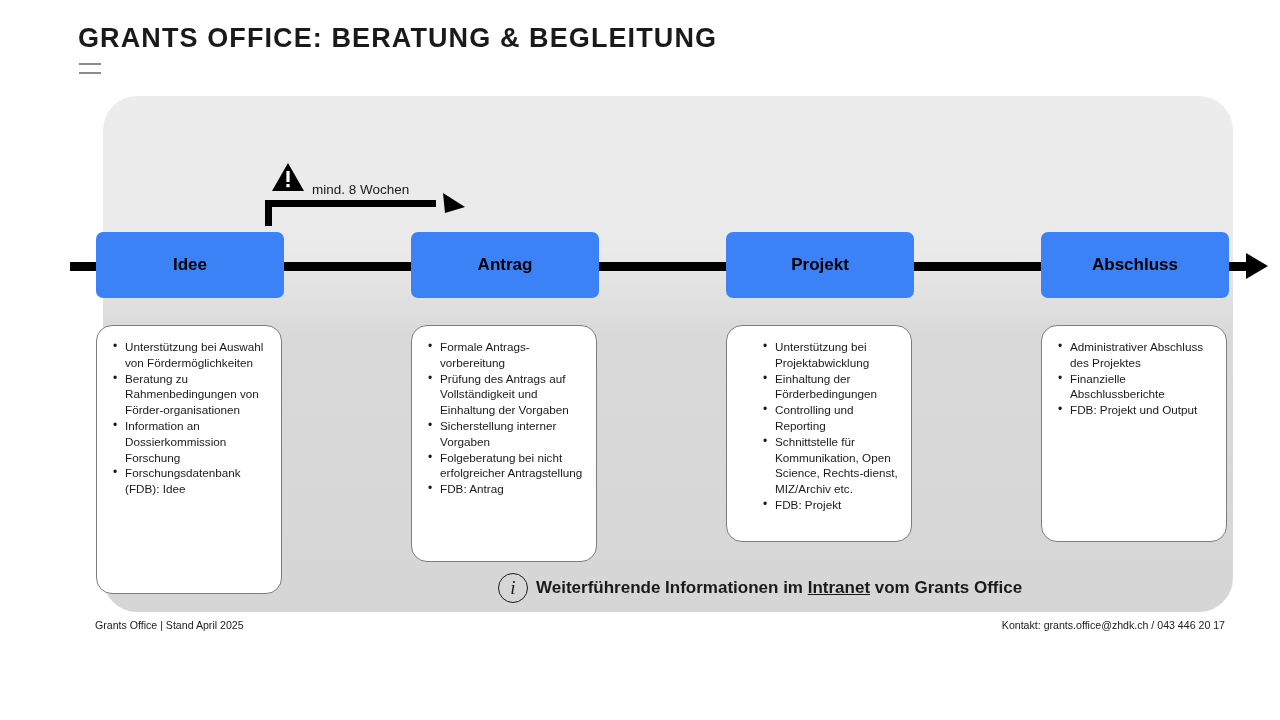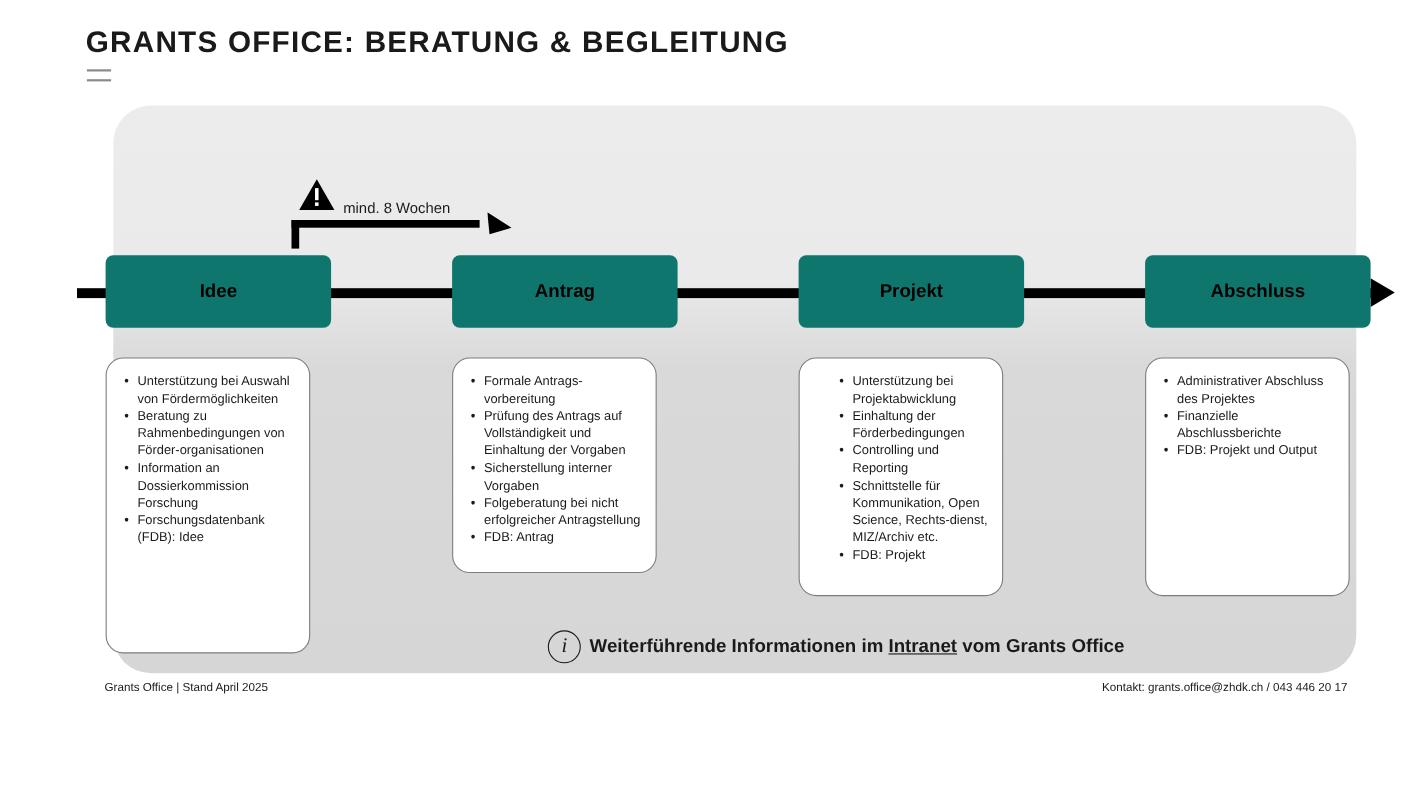--- a/index.html
+++ b/index.html
@@ -68,23 +68,23 @@
     height: 0;
     border-top: 13px solid transparent;
     border-bottom: 13px solid transparent;
     border-left: 22px solid #000000;
   }
 
   
   .phase-box {
     position: absolute;
     top: 232px;
-    width: 205px;
+    width: 188px;
     height: 66px;
-    background: #0f766e;
+    background: #3b82f6;
     border-radius: 7px;
     display: flex;
     align-items: center;
     justify-content: center;
     font-size: 17px;
     font-weight: bold;
     color: #000000;
   }
   .phase-0 { left: 96px; }
   .phase-1 { left: 411px; }
@@ -96,21 +96,21 @@
     position: absolute;
     top: 325px;
     width: 186px;
     background: #ffffff;
     border: 1.4px solid #7d7d7d;
     border-radius: 16px;
     box-sizing: border-box;
     padding: 13px 10px 13px 8px;
   }
   .card-0 { left: 96px; height: 269px; }
-  .card-1 { left: 411px; height: 196px; }
+  .card-1 { left: 411px; height: 237px; }
   .card-2 { left: 726px; height: 217px; padding-left: 28px; }
   .card-3 { left: 1041px; height: 217px; }
 
   .detail-card ul {
     margin: 0;
     padding: 0 0 0 20px;
     list-style: none;
   }
   .detail-card li {
     position: relative;

